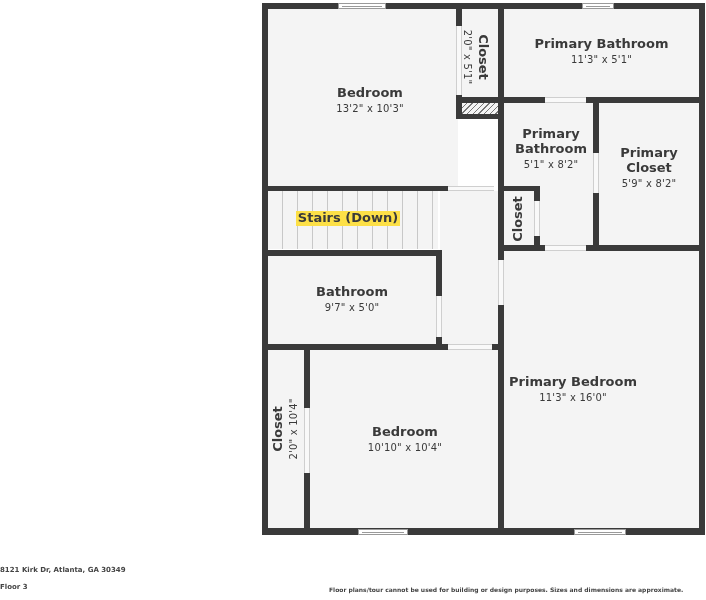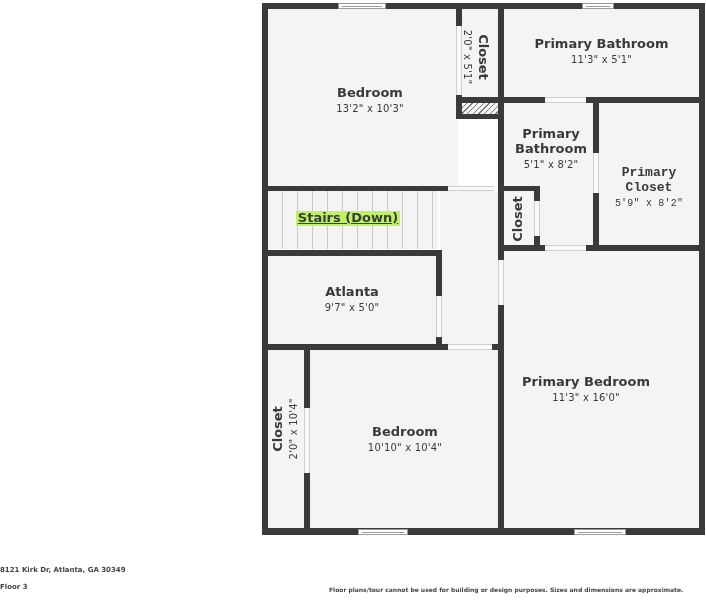--- a/index.html
+++ b/index.html
@@ -99,49 +99,49 @@
   <div class="label" style="left:504px;top:37px;width:195px;">
     <span class="name">Primary Bathroom</span>
     <span class="dim">11'3" x 5'1"</span>
   </div>
 
   <div class="label" style="left:508px;top:127px;width:86px;">
     <span class="name" style="width:80px;margin:0 auto;">Primary Bathroom</span>
     <span class="dim">5'1" x 8'2"</span>
   </div>
 
-  <div class="label" style="left:606px;top:166px;width:86px;font-family:Liberation Mono, monospace;">
+  <div class="label" style="left:606px;top:146px;width:86px;">
     <span class="name" style="width:60px;margin:0 auto;">Primary Closet</span>
     <span class="dim">5'9" x 8'2"</span>
   </div>
 
   <div class="label rotn" style="left:489px;top:211px;width:60px;height:16px;">
     <span class="name">Closet</span>
   </div>
 
   <div class="label" style="left:278px;top:208px;width:140px;">
-    <span class="name" style="background:#bef264;display:inline-block;padding:0 2px;text-decoration:underline;">Stairs (Down)</span>
+    <span class="name" style="background:#fde047;display:inline-block;padding:0 2px;">Stairs (Down)</span>
   </div>
 
   <div class="label" style="left:278px;top:285px;width:148px;">
-    <span class="name">Atlanta</span>
+    <span class="name">Bathroom</span>
     <span class="dim">9'7" x 5'0"</span>
   </div>
 
   <div class="label rotn" style="left:246px;top:414px;width:80px;height:30px;">
     <span class="name">Closet</span>
     <span class="dim">2'0" x 10'4"</span>
   </div>
 
   <div class="label" style="left:325px;top:425px;width:160px;">
     <span class="name">Bedroom</span>
     <span class="dim">10'10" x 10'4"</span>
   </div>
 
-  <div class="label" style="left:504px;top:375px;width:164px;">
+  <div class="label" style="left:491px;top:375px;width:164px;">
     <span class="name">Primary Bedroom</span>
     <span class="dim">11'3" x 16'0"</span>
   </div>
 </div>
 
 <div class="footer" style="left:0px;top:566px;">8121 Kirk Dr, Atlanta, GA 30349</div>
 <div class="footer" style="left:0px;top:583px;">Floor 3</div>
 <div class="footer" style="left:329px;top:586px;font-size:6px;">Floor plans/tour cannot be used for building or design purposes. Sizes and dimensions are approximate.</div>
 
 </body></html>

